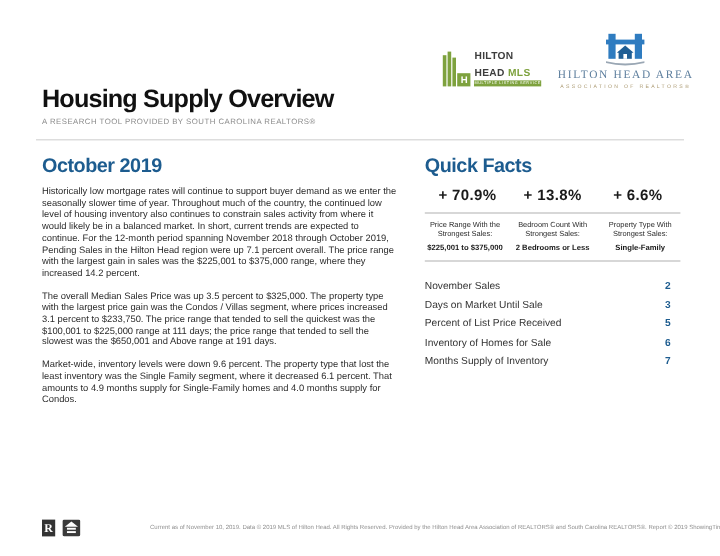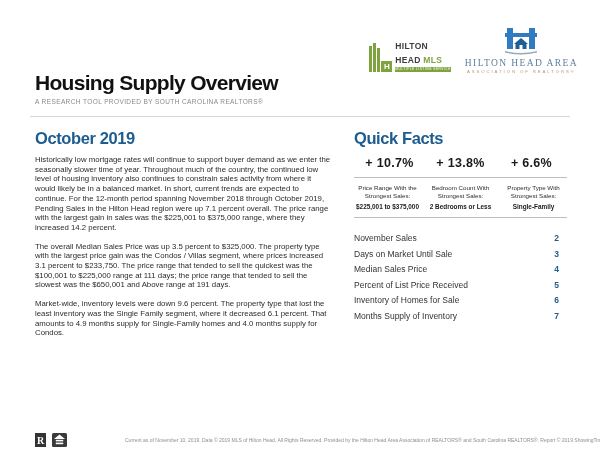--- a/index.html
+++ b/index.html
@@ -121,21 +121,21 @@
     <h2 class="section-heading">October 2019</h2>
     <p class="body-paragraph">Historically low mortgage rates will continue to support buyer demand as we enter the seasonally slower time of year. Throughout much of the country, the continued low level of housing inventory also continues to constrain sales activity from where it would likely be in a balanced market. In short, current trends are expected to continue. For the 12-month period spanning November 2018 through October 2019, Pending Sales in the Hilton Head region were up 7.1 percent overall. The price range with the largest gain in sales was the $225,001 to $375,000 range, where they increased 14.2 percent.</p>
     <p class="body-paragraph">The overall Median Sales Price was up 3.5 percent to $325,000. The property type with the largest price gain was the Condos / Villas segment, where prices increased 3.1 percent to $233,750. The price range that tended to sell the quickest was the $100,001 to $225,000 range at 111 days; the price range that tended to sell the slowest was the $650,001 and Above range at 191 days.</p>
     <p class="body-paragraph">Market-wide, inventory levels were down 9.6 percent. The property type that lost the least inventory was the Single Family segment, where it decreased 6.1 percent. That amounts to 4.9 months supply for Single-Family homes and 4.0 months supply for Condos.</p>
   </section>
 
   <section class="right-col">
     <h2 class="section-heading">Quick Facts</h2>
 
     <div class="qf-values">
-      <div class="qf-value">+ 10.7%</div>
+      <div class="qf-value">+ 70.9%</div>
       <div class="qf-value">+ 13.8%</div>
       <div class="qf-value">+ 6.6%</div>
     </div>
 
     <div class="qf-rule"></div>
 
     <div class="qf-labels">
       <div class="qf-col">
         <div class="qf-label">Price Range With the Strongest Sales:</div>
         <div class="qf-detail">$225,001 to $375,000</div>
@@ -153,24 +153,20 @@
     <div class="qf-rule"></div>
 
     <div class="toc">
       <div class="toc-row">
         <span class="toc-label">November Sales</span>
         <span class="toc-page">2</span>
       </div>
       <div class="toc-row">
         <span class="toc-label">Days on Market Until Sale</span>
         <span class="toc-page">3</span>
-      </div>
-      <div class="toc-row">
-        <span class="toc-label">Median Sales Price</span>
-        <span class="toc-page">4</span>
       </div>
       <div class="toc-row">
         <span class="toc-label">Percent of List Price Received</span>
         <span class="toc-page">5</span>
       </div>
       <div class="toc-row">
         <span class="toc-label">Inventory of Homes for Sale</span>
         <span class="toc-page">6</span>
       </div>
       <div class="toc-row">

